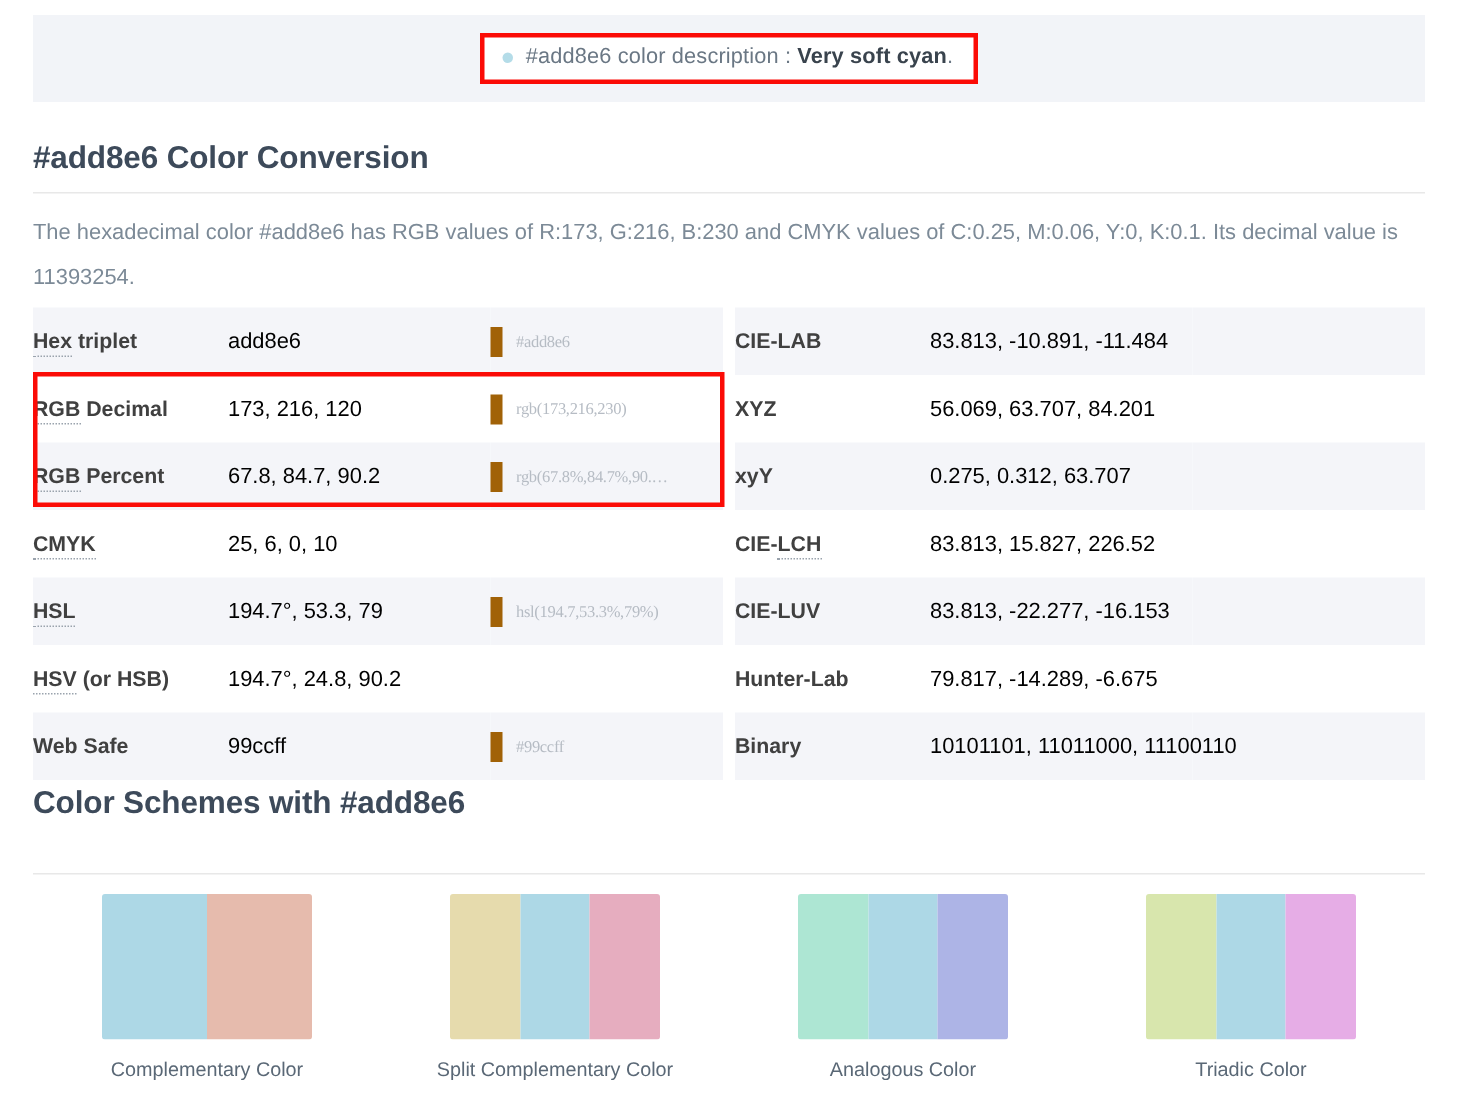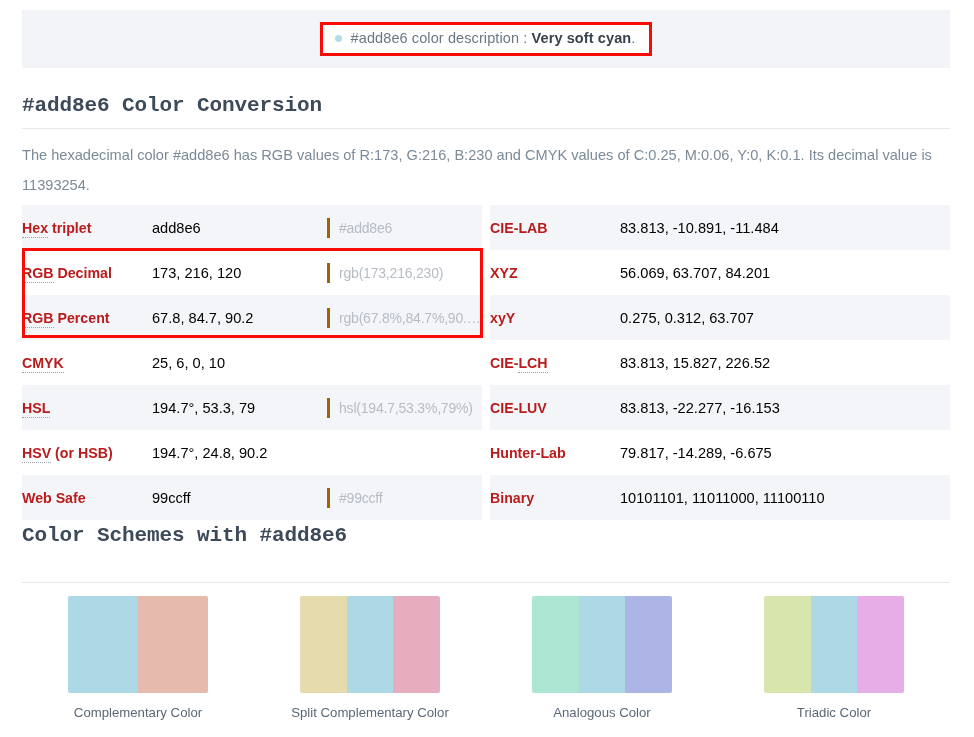--- a/index.html
+++ b/index.html
@@ -46,21 +46,20 @@
   }
   .desc-text b { color: #39434d; font-weight: bold; }
 
   
   .h2 {
     position: absolute;
     font-size: 21px;
     font-weight: bold;
     color: #3d4a5a;
     letter-spacing: -0.1px;
-    font-family: Liberation Mono, monospace;
   }
   .rule {
     position: absolute;
     height: 1px;
     background: #e8e8e8;
     left: 22px;
     width: 928px;
   }
 
   
@@ -84,40 +83,40 @@
   .tbl.right { float: right; }
   .tbl tr { height: 45px; }
   .tbl tr.odd td { background: #f4f5f9; }
   .tbl tr.even td { background: #ffffff; }
   .tbl td { padding: 0; vertical-align: middle; border: none; }
   .td-label {
     width: 130px;
     padding-left: 16px;
     font-size: 14.2px;
     font-weight: bold;
-    color: #b91c1c;
+    color: #404040;
   }
   .dotted { border-bottom: 1px dotted #9aa3ad; padding-bottom: 1px; }
   .td-value {
     width: 175px;
     font-size: 14.6px;
     color: #000000;
     padding-left: 2px;
     white-space: nowrap;
   }
   .td-code {
     width: 155px;
     padding-right: 12px;
   }
   .codebox {
     display: block;
-    border-left: 3px solid #a16207;
+    border-left: 8px solid #a16207;
     padding-left: 9px;
-    font-family: Liberation Sans, sans-serif;
-    font-size: 14px;
+    font-family: Liberation Serif, serif;
+    font-size: 11px;
     color: #b6bcc4;
     letter-spacing: -0.2px;
     white-space: nowrap;
     overflow: hidden;
     text-overflow: clip;
     line-height: 20px;
   }
   .codebox.empty { border-left: none; }
 
   

